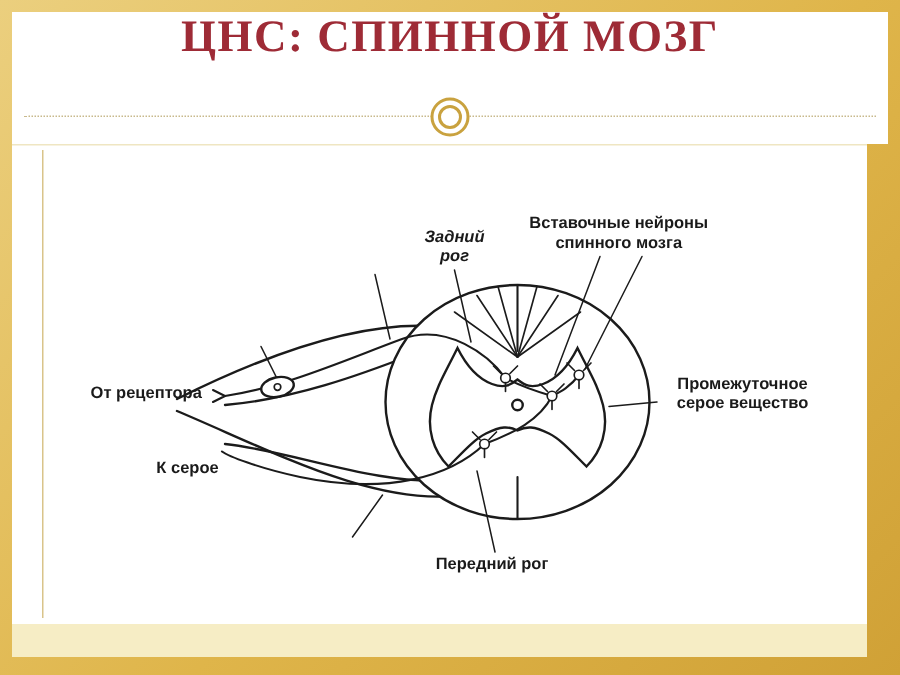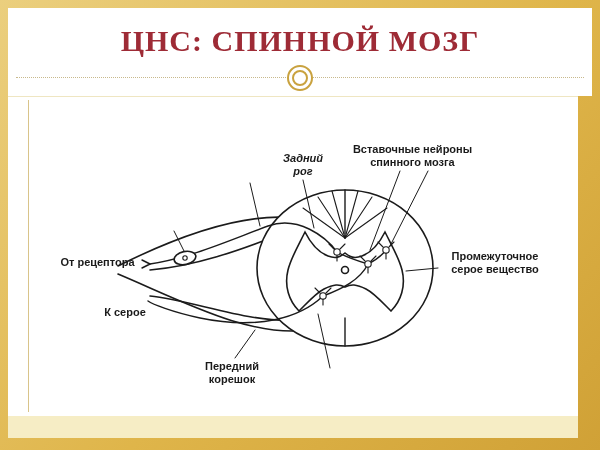--- a/index.html
+++ b/index.html
@@ -6,21 +6,21 @@
   .slide{
     position:relative;width:600px;height:450px;overflow:hidden;
     background:linear-gradient(135deg,#EBCF7E 0%,#DFB54A 55%,#D0A136 100%);
     font-family:"Liberation Sans","DejaVu Sans",sans-serif;
   }
   .top-panel{position:absolute;left:8px;top:8px;right:8px;height:88px;background:#ffffff;}
   .main-panel{position:absolute;left:8px;top:96px;right:22px;bottom:12px;background:#ffffff;border-top:1px solid #EFE6C2;}
   .pale-band{position:absolute;left:8px;right:22px;bottom:12px;height:22px;background:#F6EDC5;}
   .left-rule{position:absolute;left:28px;top:100px;bottom:38px;width:1px;background:#D9C48A;}
   .slide-title{
-    margin:0;padding-top:16px;text-align:center;
+    margin:0;text-align:center;
     font-family:"Liberation Serif","DejaVu Serif",serif;
     font-weight:bold;font-size:30px;letter-spacing:1px;color:#9E2B36;
   }
   .divider{position:absolute;left:16px;right:16px;top:77px;border-top:1px dotted #C8B98C;}
   .ornament{
     position:absolute;left:287px;top:65px;width:22px;height:22px;border:2px solid #C9A23F;
     border-radius:50%;background:#fff;display:flex;align-items:center;justify-content:center;
   }
   .ornament-inner{width:12px;height:12px;border:2px solid #C9A23F;border-radius:50%;background:#fff;}
   .diagram-svg{position:absolute;left:0;top:0;width:600px;height:450px;}
@@ -132,16 +132,16 @@
 
   <div class="dlabel" style="left:345px;top:143px;width:135px;">Вставочные нейроны спинного мозга</div>
 
 
   <div class="dlabel left" style="left:55px;top:256px;width:85px;">От рецептора</div>
 
   <div class="dlabel" style="left:440px;top:250px;width:110px;">Промежуточное серое вещество</div>
 
   <div class="dlabel left" style="left:95px;top:306px;width:60px;">К серое</div>
 
-  <div class="dlabel" style="left:200px;top:360px;width:64px;">Передний корешок</div>
 
+  <div class="dlabel" style="left:283px;top:370px;width:90px;">Передний рог</div>
 
 </div>
 
 </body></html>

